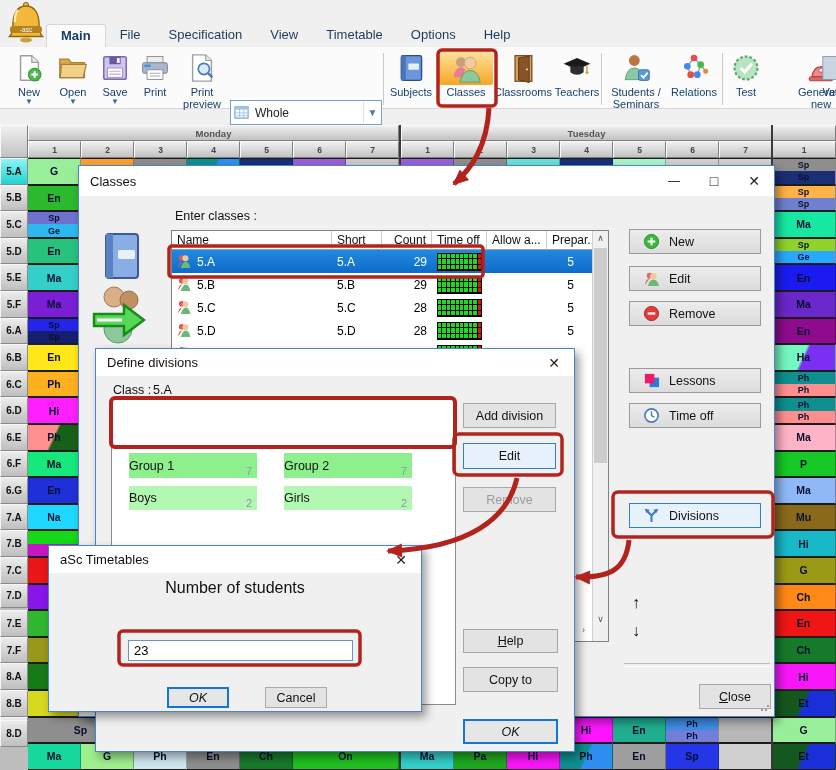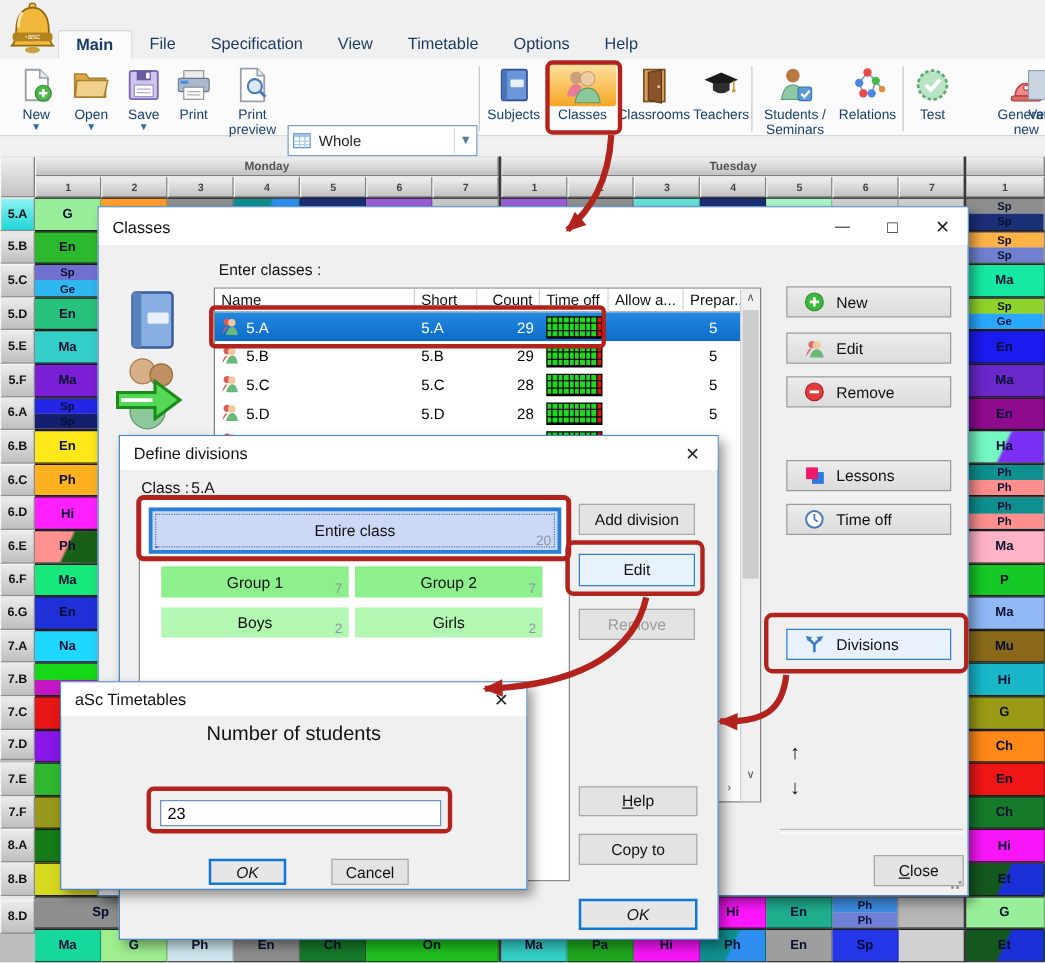--- a/index.html
+++ b/index.html
@@ -63,21 +63,21 @@
   .sarrow{position:absolute;font-size:9px;color:#555;width:15px;text-align:center;}
   #classes-dlg .updn{position:absolute;font-size:16px;font-weight:bold;color:#111;}
   .etch{position:absolute;height:2px;border-top:1px solid #bdbdbd;border-bottom:1px solid #fff;}
   .grip{position:absolute;right:4px;bottom:4px;width:10px;height:10px;
         background:radial-gradient(circle at 2px 8px,#9a9a9a 1px,transparent 1.5px),radial-gradient(circle at 6px 8px,#9a9a9a 1px,transparent 1.5px),radial-gradient(circle at 8px 4px,#9a9a9a 1px,transparent 1.5px);}
   
   #div-dlg{left:95px;top:348px;width:480px;height:404px;z-index:20;}
   #divlist{position:absolute;left:15px;top:50px;width:345px;height:306px;background:#fff;border:1px solid #8a8a8a;box-sizing:border-box;}
   #entire{position:absolute;left:23px;top:57px;width:330px;height:37px;background:#ccd9f6;border:3px solid #2a7fd9;box-sizing:border-box;outline:1px dotted #5878b0;outline-offset:-6px;
         display:flex;align-items:center;justify-content:center;font-size:12.5px;color:#111;}
-  .grpbtn{position:absolute;width:150px;display:flex;align-items:center;justify-content:center;font-size:12.5px;color:#111;}
+  .grpbtn{position:absolute;width:128px;display:flex;align-items:center;justify-content:flex-start;font-size:12.5px;color:#111;}
   .cnt{position:absolute;right:5px;bottom:1px;font-size:11px;color:#8a96a6;font-weight:normal;}
   
   #asc-dlg{left:48px;top:545px;width:374px;height:167px;z-index:30;}
   #asc-dlg .msg{position:absolute;left:0;top:33px;width:100%;text-align:center;font-size:16px;color:#111;}
   #numinput{position:absolute;left:79px;top:94px;width:225px;height:21px;border:1px solid #6a94c4;font-size:13px;padding:0 5px;box-sizing:border-box;font-family:"Liberation Sans",sans-serif;}
   
   #anno{position:absolute;left:0;top:0;z-index:50;pointer-events:none;}
 </style>
 </head>
 <body>
@@ -780,24 +780,20 @@
   <div id="div-dlg" class="dlg">
     <div class="tbar">
       <span>Define divisions</span>
       <span class="wctl">
           <span class="wbtn" style="font-size:14px;">✕</span>
         </span>
     </div>
     <div class="flabel" style="left:17px;top:34px;">Class :</div>
     <div class="flabel" style="left:57px;top:34px;">5.A</div>
     <div id="divlist"></div>
-    <div id="entire">
-      <span>Entire class</span>
-      <span class="cnt">20</span>
-    </div>
     <div id="grpwrap"></div>
     <div class="btn" style="left:367px;top:54px;width:93px;height:25px;">Add division</div>
     <div class="btn hlblue" style="left:367px;top:94px;width:93px;height:26px;">Edit</div>
     <div class="btn disabled" style="left:367px;top:138px;width:93px;height:25px;">Remove</div>
     <div class="btn" style="left:367px;top:280px;width:95px;height:24px;" id="help-btn">
         <span><u>H</u>elp</span>
       </div>
     <div class="btn" style="left:367px;top:318px;width:95px;height:25px;">Copy to</div>
     <div class="btn defok" style="left:367px;top:370px;width:95px;height:25px;">OK</div>
   <div class="grpbtn" style="left: 33px; top: 104px; height: 25px; background: rgb(141, 240, 141); position: absolute;">

